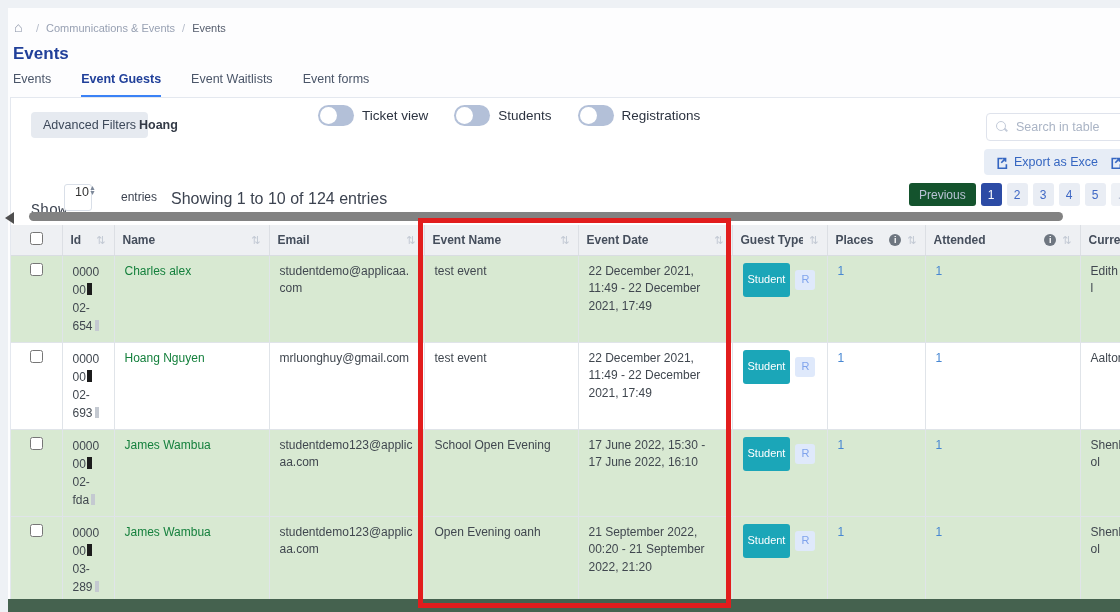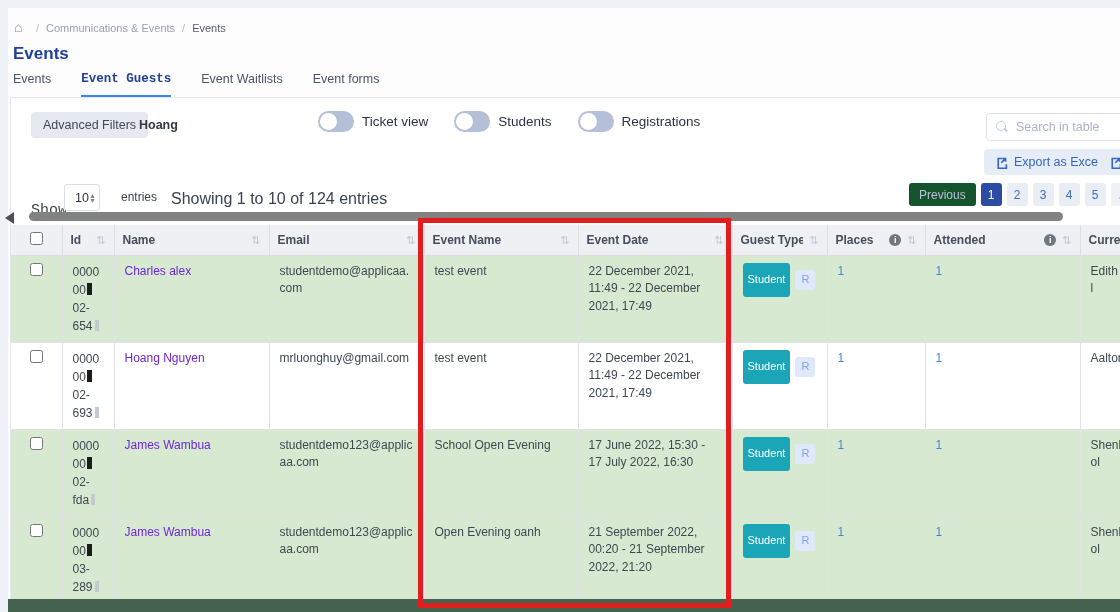--- a/index.html
+++ b/index.html
@@ -14,38 +14,38 @@
     display:flex; align-items:center; gap:7px; }
   .breadcrumb .home { position:absolute; left:-22px; top:-3px; font-size:14px; color:#8a93a6; cursor:pointer; }
   .breadcrumb a { color:#98a1b3; text-decoration:none; cursor:pointer; }
   .breadcrumb .sep { color:#b6bdca; }
   .breadcrumb .current { color:#555d6d; }
 
   
   .page-title { position:absolute; left:13px; top:44px; font-size:17px; font-weight:bold; color:#21409a; }
   .tabs { position:absolute; left:13px; top:72px; display:flex; gap:30px; font-size:12.5px; }
   .tab { color:#4a5568; padding-bottom:9px; cursor:pointer; }
-  .tab.active { color:#21409a; font-weight:bold; border-bottom:4px solid #3b82f6;font-family:Liberation Mono, monospace; }
+  .tab.active { color:#21409a; font-weight:bold; border-bottom:4px solid #3b82f6; }
 
   
   .card { position:absolute; left:10px; top:97px; width:1118px; height:540px;
     background:#ffffff; border:1px solid #e4e8ef; border-right:none; border-bottom:none; }
 
   
   .btn-adv { position:absolute; left:20px; top:14px; height:26px; padding:0 12px;
     background:#e6eaf0; border:none; border-radius:4px; font-size:12.5px; color:#3c4859; cursor:pointer;
     font-family:inherit; }
   .view-label { position:absolute; left:128px; top:20px; font-size:12.5px; color:#333a46; font-weight:bold; }
   .select-view { position:absolute; left:158px; top:13px; width:145px; height:27px;
     border:1px solid #d9dfe8; border-radius:3px; background:#fff; display:flex; align-items:center;
     padding:0 8px; font-size:12.5px; color:#9aa5b5; cursor:pointer; }
   .select-view .placeholder { flex:1; }
   .updown { display:flex; flex-direction:column; align-items:center; line-height:5px;
     font-size:7px; color:#7c8798; }
-  .toggles { position:absolute; left:307px; top:13px; display:flex; align-items:center; gap:26px; }
+  .toggles { position:absolute; left:307px; top:7px; display:flex; align-items:center; gap:26px; }
   .toggle-group { display:flex; align-items:center; gap:8px; }
   .toggle { position:relative; width:36px; height:21px; border-radius:11px; background:#b3c0d8; cursor:pointer; }
   .toggle .knob { position:absolute; left:2px; top:2px; width:17px; height:17px; border-radius:50%; background:#fff; }
   .toggle-label { font-size:13.5px; color:#2c3340; }
 
   
   .search-box { position:absolute; left:975px; top:15px; width:215px; height:28px;
     border:1px solid #dfe3ec; border-radius:4px; background:#fff; display:flex; align-items:center; padding:0 9px; }
   .mag { position:relative; width:12px; height:12px; margin-right:8px; }
   .mag::before { content:""; position:absolute; left:0; top:0; width:8px; height:8px;
@@ -59,22 +59,22 @@
   
   .btn-export { position:absolute; top:51px; height:26px; padding:0 11px; background:#e7edf6;
     border:none; border-radius:4px; font-size:12.5px; color:#3566c1; cursor:pointer;
     display:flex; align-items:center; gap:6px; font-family:inherit; }
   .btn-export svg { width:13px; height:13px; fill:#3566c1; }
   .btn-export.excel { left:973px; }
   .btn-export.second { left:1087px; width:80px; }
 
   
   .show-label { position:absolute; left:20px; top:104px; font-size:15px; color:#3c4350;font-family:Liberation Mono, monospace; }
-  .select-size { position:absolute; left:53px; top:86px; width:36px; height:27px;
-    border:1px solid #d9dfe8; border-radius:3px; background:#fff; display:flex; align-items:center;
+  .select-size { position:absolute; left:53px; top:86px; width:28px; height:27px;
+    border:1px solid #d9dfe8; border-radius:3px; background:#fff; display:flex; align-items:flex-start;
     padding:0 6px 0 10px; font-size:12.5px; color:#333; cursor:pointer; }
   .select-size .val { flex:1; }
   .entries-label { position:absolute; left:110px; top:92px; font-size:12px; color:#3c4350; }
   .showing-text { position:absolute; left:160px; top:92px; font-size:16px; color:#3c4350; }
 
   
   .pagination { position:absolute; left:898px; top:85px; display:flex; gap:5px; align-items:center; }
   .page-btn { min-width:21px; height:23px; padding:0 7px; border-radius:3px; background:#e9edf4;
     color:#3f68c5; font-size:12px; display:flex; align-items:center; justify-content:center; cursor:pointer; }
   .page-btn.prev { background:#14532d; color:#b9c2d4; padding:0 10px; }
@@ -96,21 +96,21 @@
   .sort-icon { font-size:11px; color:#c2c9d4; font-weight:normal; }
   .info-icon { display:inline-flex; align-items:center; justify-content:center; width:12px; height:12px;
     border-radius:50%; background:#6e7680; color:#fff; font-size:9px; font-weight:bold; flex:none; }
   td { vertical-align:top; padding:7px 10px; font-size:12px; color:#40474f;
     border-right:1px solid #e0e4e9; border-bottom:1px solid #e0e4e9; height:44px;
     word-wrap:break-word; overflow-wrap:break-word; line-height:1.45; }
   tr.bg-green td { background:#d8e9d2; }
   tr.bg-white td { background:#ffffff; }
   td.cb, th.cb { text-align:center; padding:7px 0; }
   input[type=checkbox] { width:13px; height:13px; accent-color:#fff; cursor:pointer; }
-  a.name-link { color:#6d28d9; text-decoration:none; cursor:pointer; }
+  a.name-link { color:#15803d; text-decoration:none; cursor:pointer; }
   .num-link { color:#4787d2; cursor:pointer; }
   .badge { display:inline-block; padding:9px 5px; border-radius:3px; color:#fff; font-size:11px; }
   .r-badge { display:inline-block; padding:2px 6px; border-radius:3px; background:#dfe9fb;
     color:#7fa3ec; font-size:11px; margin-left:5px; }
   .id-cell { line-height:1.5; }
   .bar-dark { display:inline-block; width:5px; height:12px; background:#1c1c1c; vertical-align:-1px; margin-left:1px; }
   .bar-gray { display:inline-block; width:4px; height:11px; background:#c4c9d1; vertical-align:-1px; margin-left:2px; }
   .cell-current { white-space:pre-line; }
 
   
@@ -347,21 +347,21 @@
     </td>
     <td class="id-cell">
       <span>000000</span><span class="bar-dark"></span><br>
       <span>02-fda</span><span class="bar-gray"></span>
     </td>
     <td>
       <a class="name-link">James Wambua</a>
     </td>
     <td>studentdemo123@applicaa.com</td>
     <td>School Open Evening</td>
-    <td>17 June 2022, 15:30 - 17 July 2022, 16:30</td>
+    <td>17 June 2022, 15:30 - 17 June 2022, 16:10</td>
     <td>
       <span class="badge" style="background: rgb(27, 166, 184);">Student</span><span class="r-badge">R</span>
     </td>
     <td>
       <span class="num-link">1</span>
     </td>
     <td>
       <span class="num-link">1</span>
     </td>
     <td class="cell-current">Shenle

